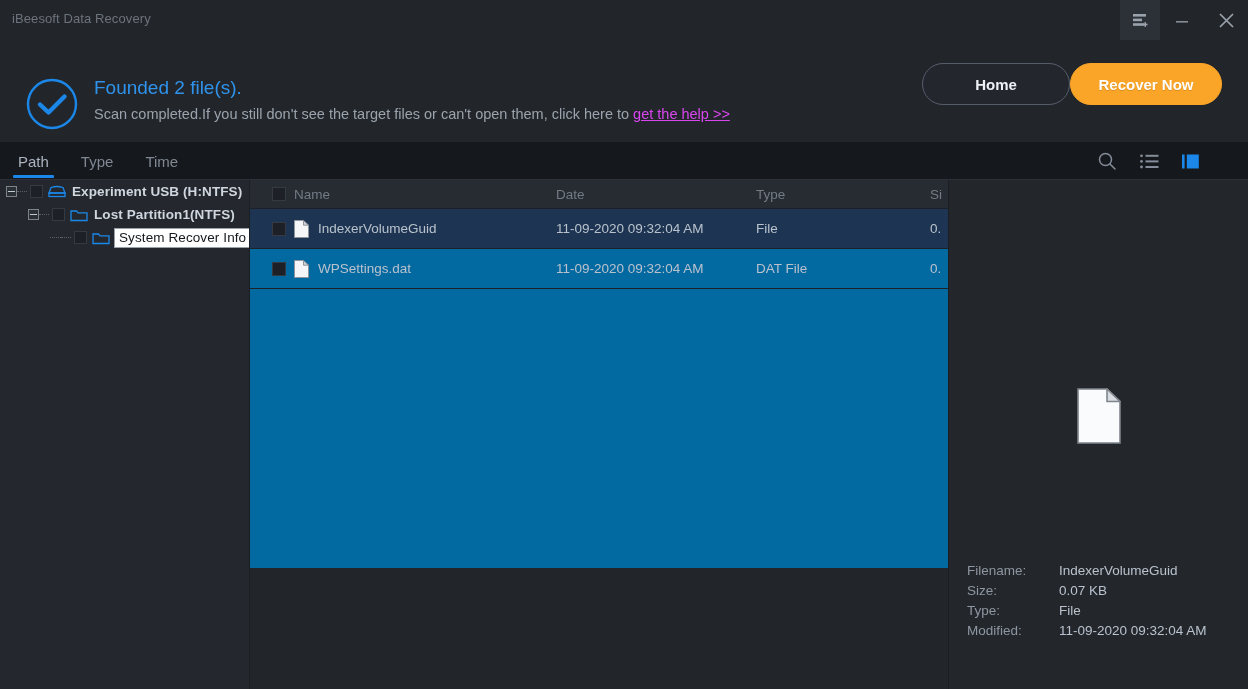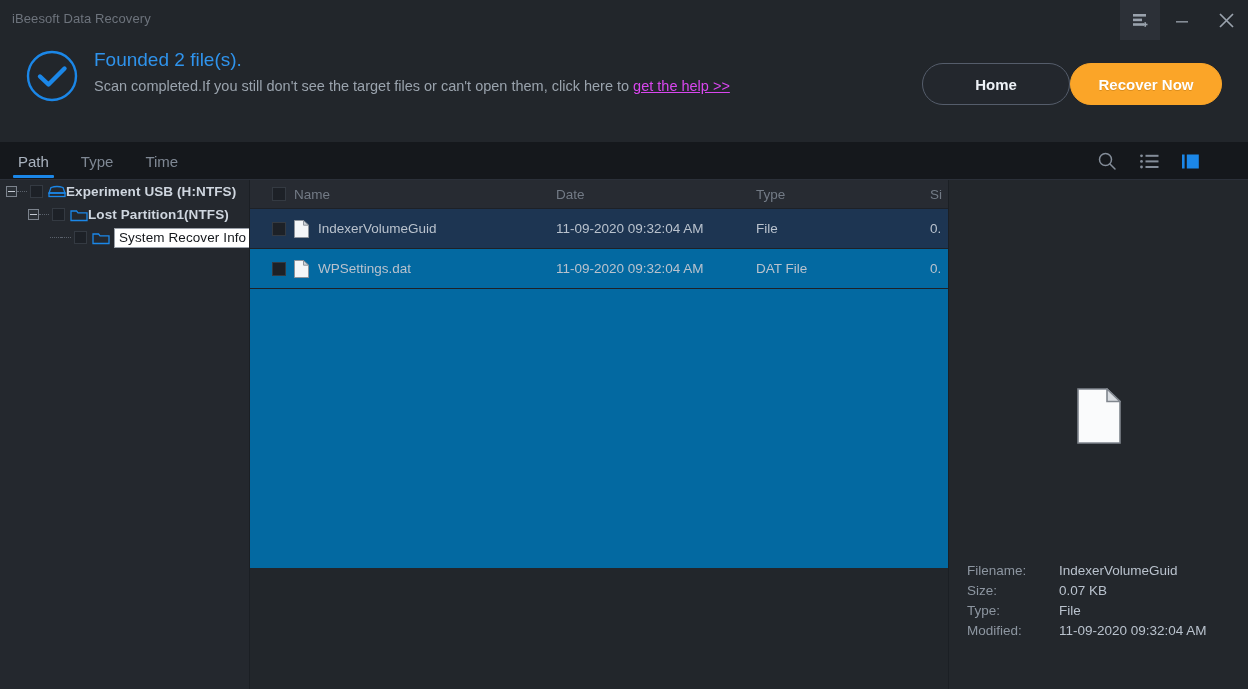--- a/index.html
+++ b/index.html
@@ -28,21 +28,21 @@
     color: #848a93; cursor: default;
   }
   .win-btn.menu { background: #2c3037; width: 40px; }
   .win-btn svg { display: block; }
 
   
   .header {
     position: absolute; top: 40px; left: 0; width: 1248px; height: 102px;
     background: #22262b;
   }
-  .status-wrap { position: absolute; left: 26px; top: 8px; display: flex; align-items: flex-start; }
+  .status-wrap { position: absolute; left: 26px; top: 36px; display: flex; align-items: flex-start; }
   .check-circle { width: 52px; height: 52px; flex: 0 0 52px; margin-top: 2px; }
   .status-text { margin-left: 16px; margin-top: -1px; }
   .status-title { font-size: 19px; color: #2f93ec; line-height: 26px; }
   .status-sub { font-size: 14.5px; color: #9aa3ad; line-height: 22px; margin-top: 2px; }
   .status-sub a.help {
     color: #d946ef; text-decoration: underline; cursor: pointer;
   }
   .header-actions { position: absolute; right: 26px; top: 23px; display: flex; align-items: flex-end; gap: 0; }
   .btn {
     height: 42px; border-radius: 21px; display: flex; align-items: center; justify-content: center;
@@ -86,21 +86,21 @@
     display: inline-flex; align-items: center; justify-content: center; flex: 0 0 11px;
     cursor: pointer;
   }
   .expander::before { content: ""; width: 7px; height: 1px; background: #c3c9d2; }
   .dots { width: 10px; height: 1px; border-top: 1px dotted #5a616b; flex: 0 0 10px; }
   .tcheck {
     width: 13px; height: 13px; background: #1d2127; border: 1px solid #343a42; flex: 0 0 13px;
     margin-left: 3px; cursor: pointer;
   }
   .ticon { width: 18px; height: 14px; margin-left: 5px; flex: 0 0 18px; display: flex; align-items: center; }
-  .tlabel { font-size: 13.5px; color: #cfd6df; font-weight: bold; letter-spacing: .1px; }
+  .tlabel { margin-left: 6px; font-size: 13.5px; color: #cfd6df; font-weight: bold; letter-spacing: .1px; }
   .tlabel.tooltip {
     background: #ffffff; color: #15181c; font-weight: normal; padding: 1px 4px 2px 4px;
     border: 1px solid #9aa0a8; font-size: 13.5px; margin-left: 4px;
   }
 
   
   .list-panel {
     position: absolute; top: 180px; left: 250px; width: 698px; height: 388px;
     background: #0369a1; overflow: hidden;
   }

